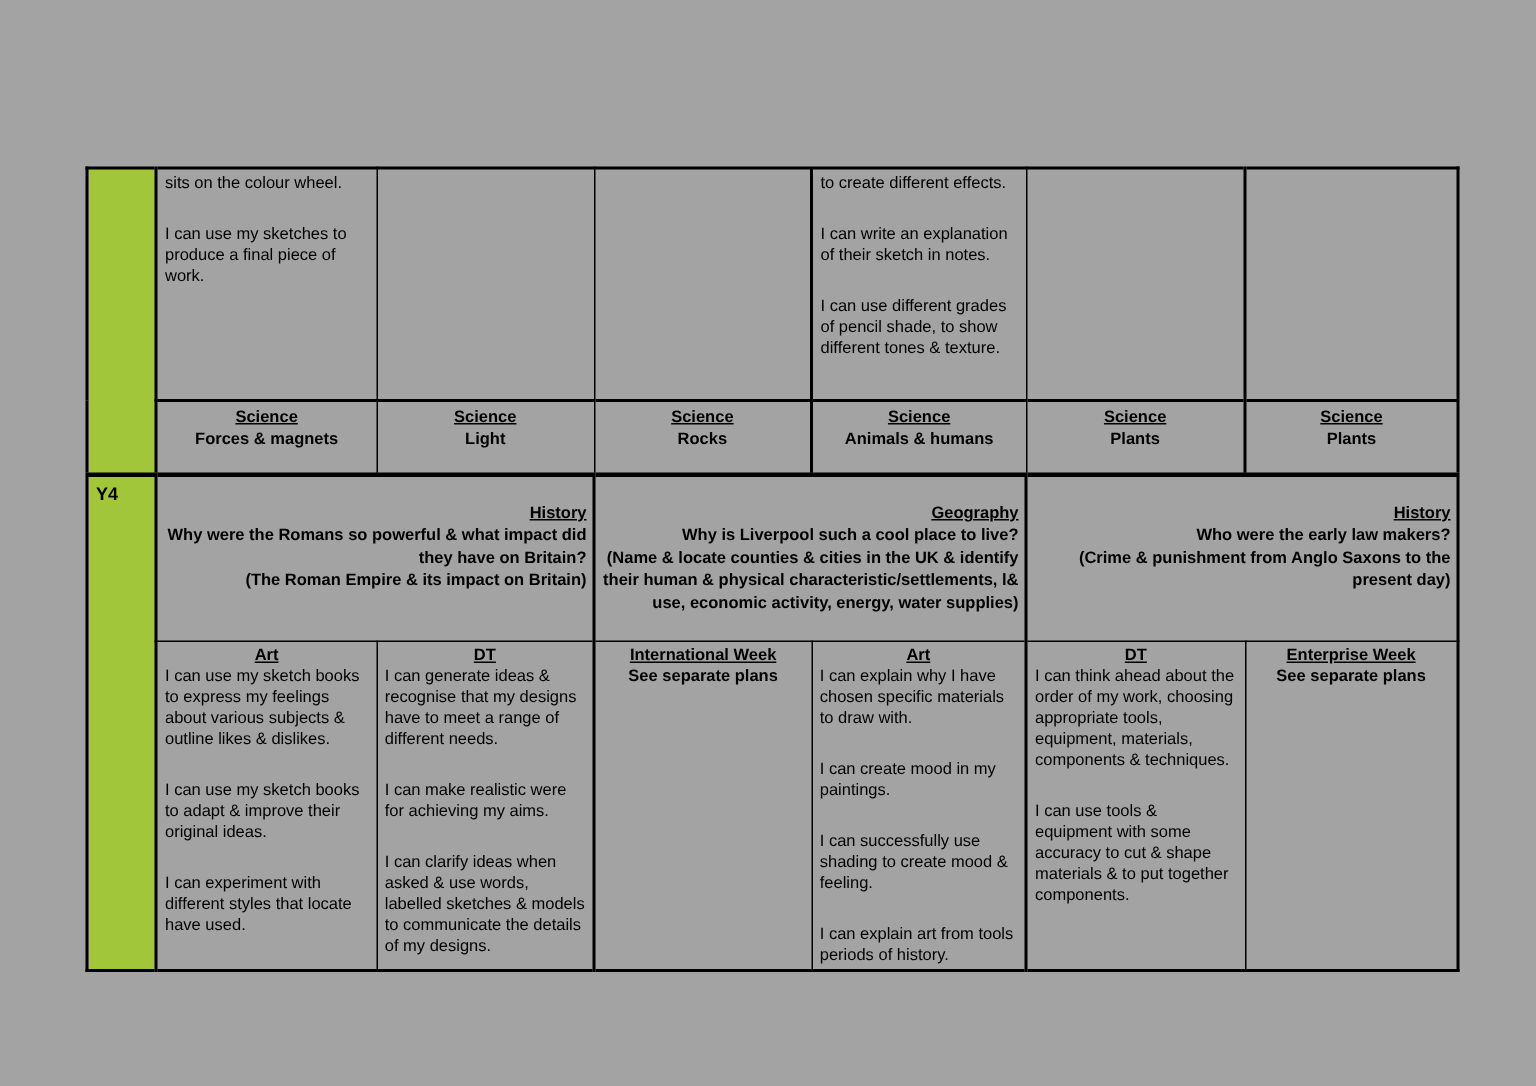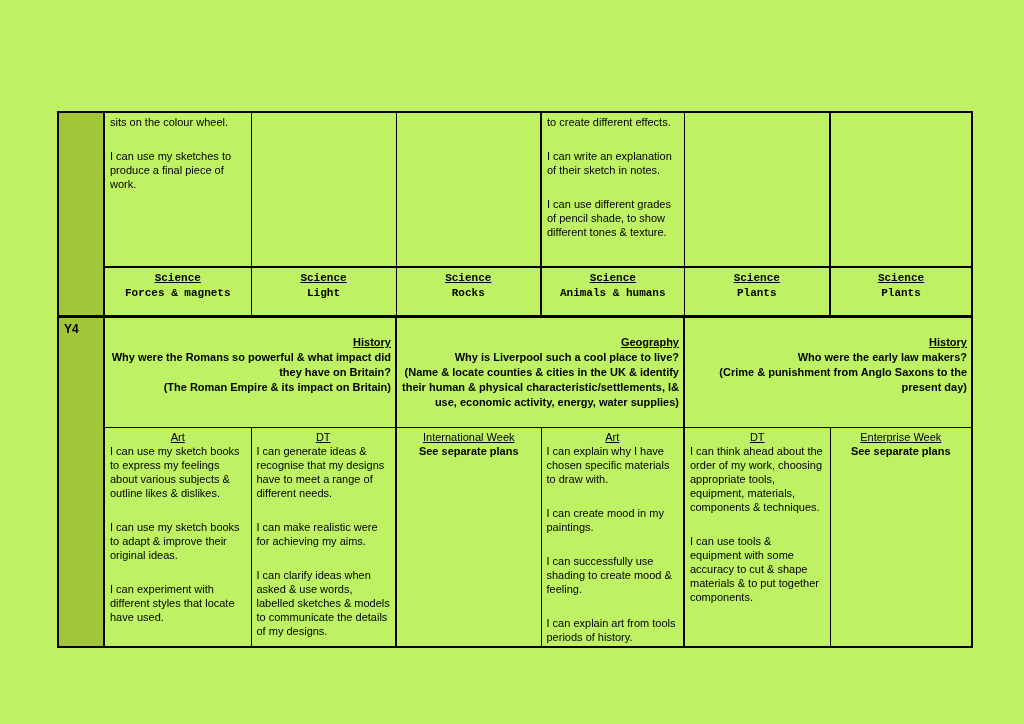--- a/index.html
+++ b/index.html
@@ -2,40 +2,40 @@
 <html style="--green: #a2c639;"><head>
 <meta charset="utf-8">
 <style>
   html, body { margin: 0; padding: 0; }
   body {
     width: 1024px; height: 724px;
     background: #ffffff;
     font-family: "Liberation Sans", sans-serif;
     color: #000;
   }
-  .sheet { position: relative; width: 1024px; height: 724px; background:#bef264; overflow: hidden; }
+  .sheet { position: relative; width: 1024px; height: 724px; background:#a3a3a3; overflow: hidden; }
 
   table.curriculum {
     position: absolute; left: 57px; top: 111px;
     width: 914px;
     border-collapse: collapse;
     table-layout: fixed;
     border: 2px solid #000;
   }
   td {
     border: 1px solid #000;
     vertical-align: top;
     padding: 2px 5px;
     font-size: 11px;
     line-height: 14px;
     overflow: hidden;
     word-wrap: break-word;
   }
   tr.rA > td { height: 149px; }
-  tr.rB > td { height: 42px; font-family: Liberation Mono, monospace; }
+  tr.rB > td { height: 42px; }
   tr.rC > td { height: 74px; }
   tr.rD > td { height: 214px; }
 
   td.green {
     background: var(--green, #a2c639);
     border-right: 2px solid #000;
     font-weight: bold;
     font-size: 12px;
     padding-top: 4px;
   }
@@ -57,21 +57,21 @@
   .topic-cell {
     text-align: right;
     font-weight: bold;
     line-height: 15px;
     padding: 17px 4px;
   }
 
   .subject-header {
     display: block;
     text-align: center;
-    font-weight: normal;
+    font-weight: bold;
     text-decoration: underline;
     margin-bottom: 0;
   }
   .week-body {
     text-align: center;
     font-weight: bold;
     margin-top: 14px;
   }
 </style>
 </head>

